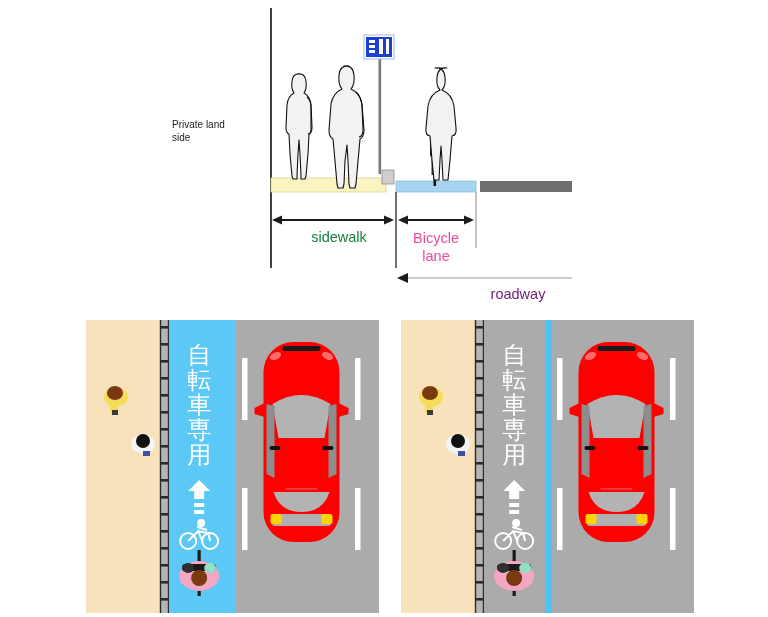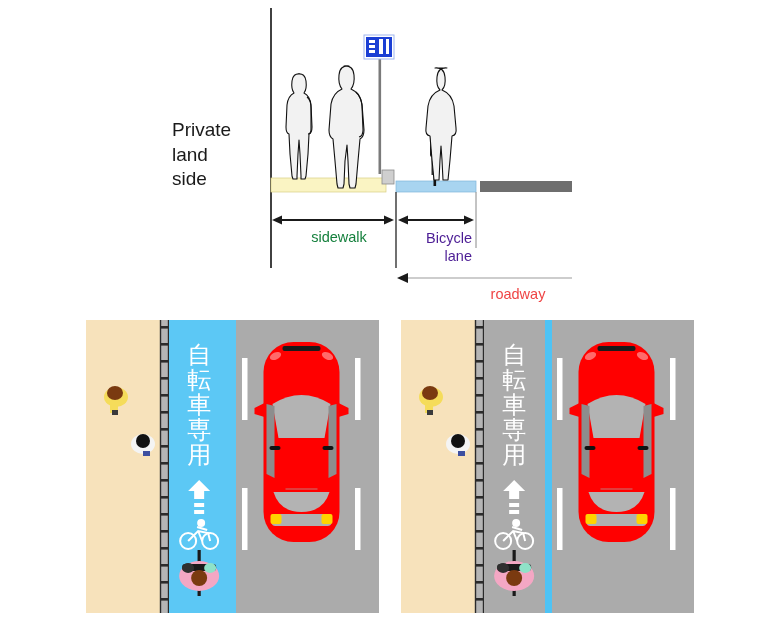--- a/index.html
+++ b/index.html
@@ -23,52 +23,52 @@
     width: 768px;
     height: 312px;
     background: #ffffff;
   }
   .cs-svg { position:absolute; left:0; top:0; }
 
   .label-private {
     position: absolute;
     left: 172px;
     top: 118px;
-    font-size: 19px;
+    font-size: 10px;
     color: #1a1a1a;
     line-height: 1.3;
     width: 100px;
     white-space: pre-line;
   }
   .label-sidewalk {
     position: absolute;
     left: 284px;
     top: 229px;
     font-size: 14.5px;
     color: #15803d;
     width: 110px;
     text-align: center;
   }
   .label-bicycle {
     position: absolute;
     left: 400px;
     top: 229px;
     font-size: 14.5px;
-    color: #4c1d95;
+    color: #ec4899;
     width: 72px;
-    text-align: right;
+    text-align: center;
     line-height: 1.25;
     white-space: pre-line;
   }
   .label-roadway {
     position: absolute;
     left: 468px;
     top: 286px;
     font-size: 14.5px;
-    color: #ef4444;
+    color: #701a75;
     width: 100px;
     text-align: center;
   }
 
   
   .panel {
     position: absolute;
     top: 320px;
     width: 293px;
     height: 293px;

